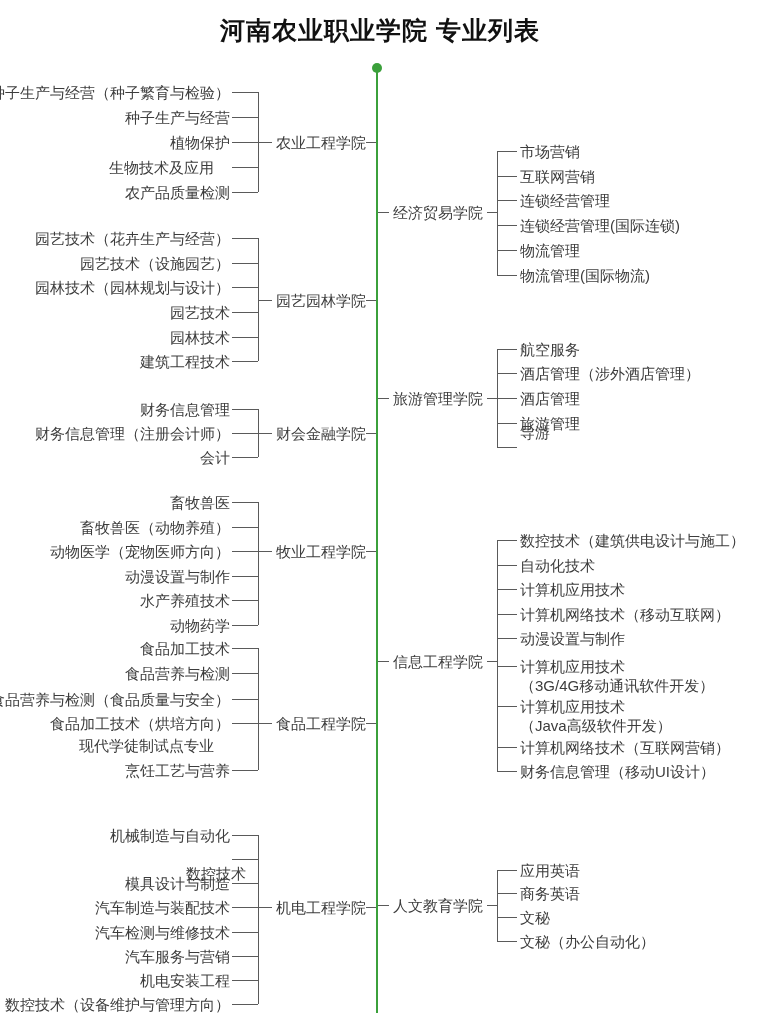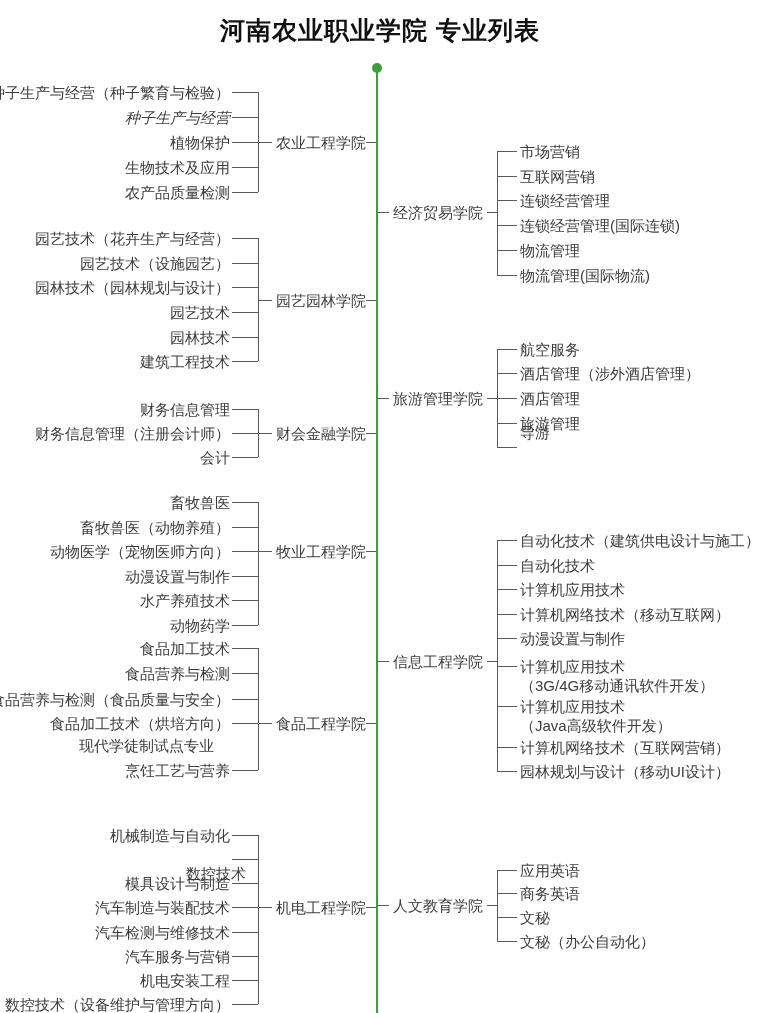--- a/index.html
+++ b/index.html
@@ -29,25 +29,25 @@
   <div class="trunk" style="left:376px;top:68px;height:945px;"></div>
   <div class="dot" style="left:372px;top:63px;"></div>
   <div id="tree">
       <div class="vline" style="left: 258px; top: 92px; height: 100px;"></div>
       <div class="hline" style="left: 258px; top: 142px; width: 14px;"></div>
       <div class="hline" style="left: 366px; top: 142px; width: 10px;"></div>
       <div class="label" style="left: 276px; top: 142px;">农业工程学院</div>
       <div class="hline" style="left: 232px; top: 92px; width: 26px;"></div>
       <div class="label" style="right: 530px; top: 92px; text-align: right;">种子生产与经营（种子繁育与检验）</div>
       <div class="hline" style="left: 232px; top: 117px; width: 26px;"></div>
-      <div class="label" style="right: 530px; top: 117px; text-align: right; font-style: italic;">种子生产与经营</div>
+      <div class="label" style="right: 530px; top: 117px; text-align: right;">种子生产与经营</div>
       <div class="hline" style="left: 232px; top: 142px; width: 26px;"></div>
       <div class="label" style="right: 530px; top: 142px; text-align: right;">植物保护</div>
       <div class="hline" style="left: 232px; top: 167px; width: 26px;"></div>
-      <div class="label" style="right: 530px; top: 167px; text-align: right;">生物技术及应用</div>
+      <div class="label" style="right: 546px; top: 167px; text-align: right;">生物技术及应用</div>
       <div class="hline" style="left: 232px; top: 192px; width: 26px;"></div>
       <div class="label" style="right: 530px; top: 192px; text-align: right;">农产品质量检测</div>
       <div class="vline" style="left: 258px; top: 238px; height: 123px;"></div>
       <div class="hline" style="left: 258px; top: 300px; width: 14px;"></div>
       <div class="hline" style="left: 366px; top: 300px; width: 10px;"></div>
       <div class="label" style="left: 276px; top: 300px;">园艺园林学院</div>
       <div class="hline" style="left: 232px; top: 238px; width: 26px;"></div>
       <div class="label" style="right: 530px; top: 238px; text-align: right;">园艺技术（花卉生产与经营）</div>
       <div class="hline" style="left: 232px; top: 263px; width: 26px;"></div>
       <div class="label" style="right: 530px; top: 263px; text-align: right;">园艺技术（设施园艺）</div>
@@ -148,39 +148,39 @@
       <div class="label" style="left: 520px; top: 398px;">酒店管理</div>
       <div class="hline" style="left: 497px; top: 423px; width: 20px;"></div>
       <div class="label" style="left: 520px; top: 423px;">旅游管理</div>
       <div class="hline" style="left: 497px; top: 447px; width: 20px;"></div>
       <div class="label" style="left: 520px; top: 432px;">导游</div>
       <div class="vline" style="left: 497px; top: 540px; height: 231px;"></div>
       <div class="hline" style="left: 378px; top: 661px; width: 11px;"></div>
       <div class="hline" style="left: 487px; top: 661px; width: 10px;"></div>
       <div class="label" style="left: 393px; top: 661px;">信息工程学院</div>
       <div class="hline" style="left: 497px; top: 540px; width: 20px;"></div>
-      <div class="label" style="left: 520px; top: 540px;">自动化技术（建筑供电设计与施工）</div>
+      <div class="label" style="left: 520px; top: 540px;">数控技术（建筑供电设计与施工）</div>
       <div class="hline" style="left: 497px; top: 565px; width: 20px;"></div>
       <div class="label" style="left: 520px; top: 565px;">自动化技术</div>
       <div class="hline" style="left: 497px; top: 589px; width: 20px;"></div>
       <div class="label" style="left: 520px; top: 589px;">计算机应用技术</div>
       <div class="hline" style="left: 497px; top: 614px; width: 20px;"></div>
       <div class="label" style="left: 520px; top: 614px;">计算机网络技术（移动互联网）</div>
       <div class="hline" style="left: 497px; top: 638px; width: 20px;"></div>
       <div class="label" style="left: 520px; top: 638px;">动漫设置与制作</div>
       <div class="hline" style="left: 497px; top: 666px; width: 20px;"></div>
       <div class="label" style="left: 520px; top: 666px;">计算机应用技术</div>
       <div class="label" style="left: 520px; top: 685px;">（3G/4G移动通讯软件开发）</div>
       <div class="hline" style="left: 497px; top: 706px; width: 20px;"></div>
       <div class="label" style="left: 520px; top: 706px;">计算机应用技术</div>
       <div class="label" style="left: 520px; top: 725px;">（Java高级软件开发）</div>
       <div class="hline" style="left: 497px; top: 747px; width: 20px;"></div>
       <div class="label" style="left: 520px; top: 747px;">计算机网络技术（互联网营销）</div>
       <div class="hline" style="left: 497px; top: 771px; width: 20px;"></div>
-      <div class="label" style="left: 520px; top: 771px;">园林规划与设计（移动UI设计）</div>
+      <div class="label" style="left: 520px; top: 771px;">财务信息管理（移动UI设计）</div>
       <div class="vline" style="left: 497px; top: 870px; height: 71px;"></div>
       <div class="hline" style="left: 378px; top: 905px; width: 11px;"></div>
       <div class="hline" style="left: 487px; top: 905px; width: 10px;"></div>
       <div class="label" style="left: 393px; top: 905px;">人文教育学院</div>
       <div class="hline" style="left: 497px; top: 870px; width: 20px;"></div>
       <div class="label" style="left: 520px; top: 870px;">应用英语</div>
       <div class="hline" style="left: 497px; top: 893px; width: 20px;"></div>
       <div class="label" style="left: 520px; top: 893px;">商务英语</div>
       <div class="hline" style="left: 497px; top: 917px; width: 20px;"></div>
       <div class="label" style="left: 520px; top: 917px;">文秘</div>

